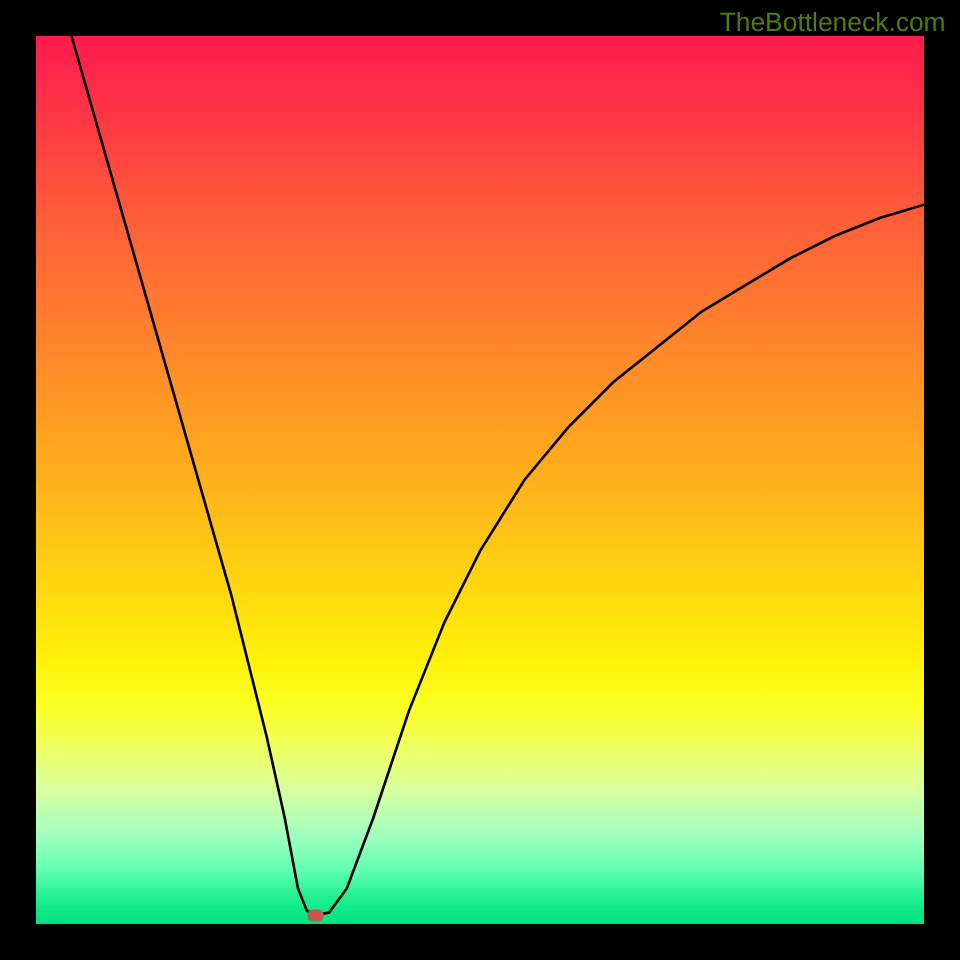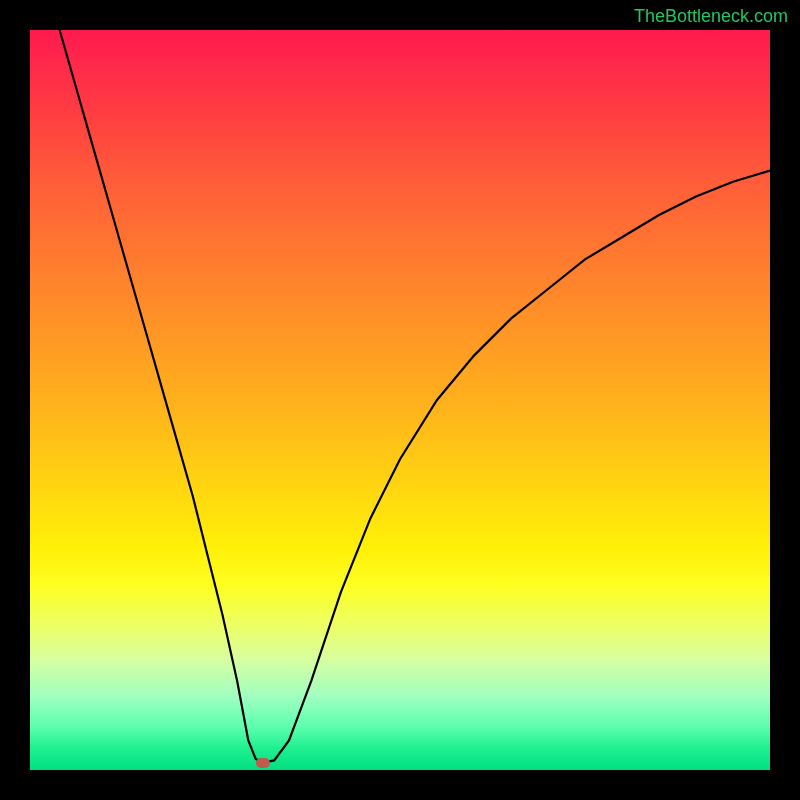--- a/index.html
+++ b/index.html
@@ -7,22 +7,22 @@
     width: 800px;
     height: 800px;
     background: #000;
     position: relative;
     font-family: Arial, sans-serif;
   }
   .watermark {
     position: absolute;
     top: 6px;
     right: 12px;
-    color: #22c55e;
-    font-size: 18px;
+    color: #4d7c0f;
+    font-size: 22px;
     z-index: 10;
     margin-left: 16px;
   }
   .plot-area {
     position: absolute;
     left: 30px;
     top: 30px;
     width: 740px;
     height: 740px;
     background: linear-gradient(to bottom,

